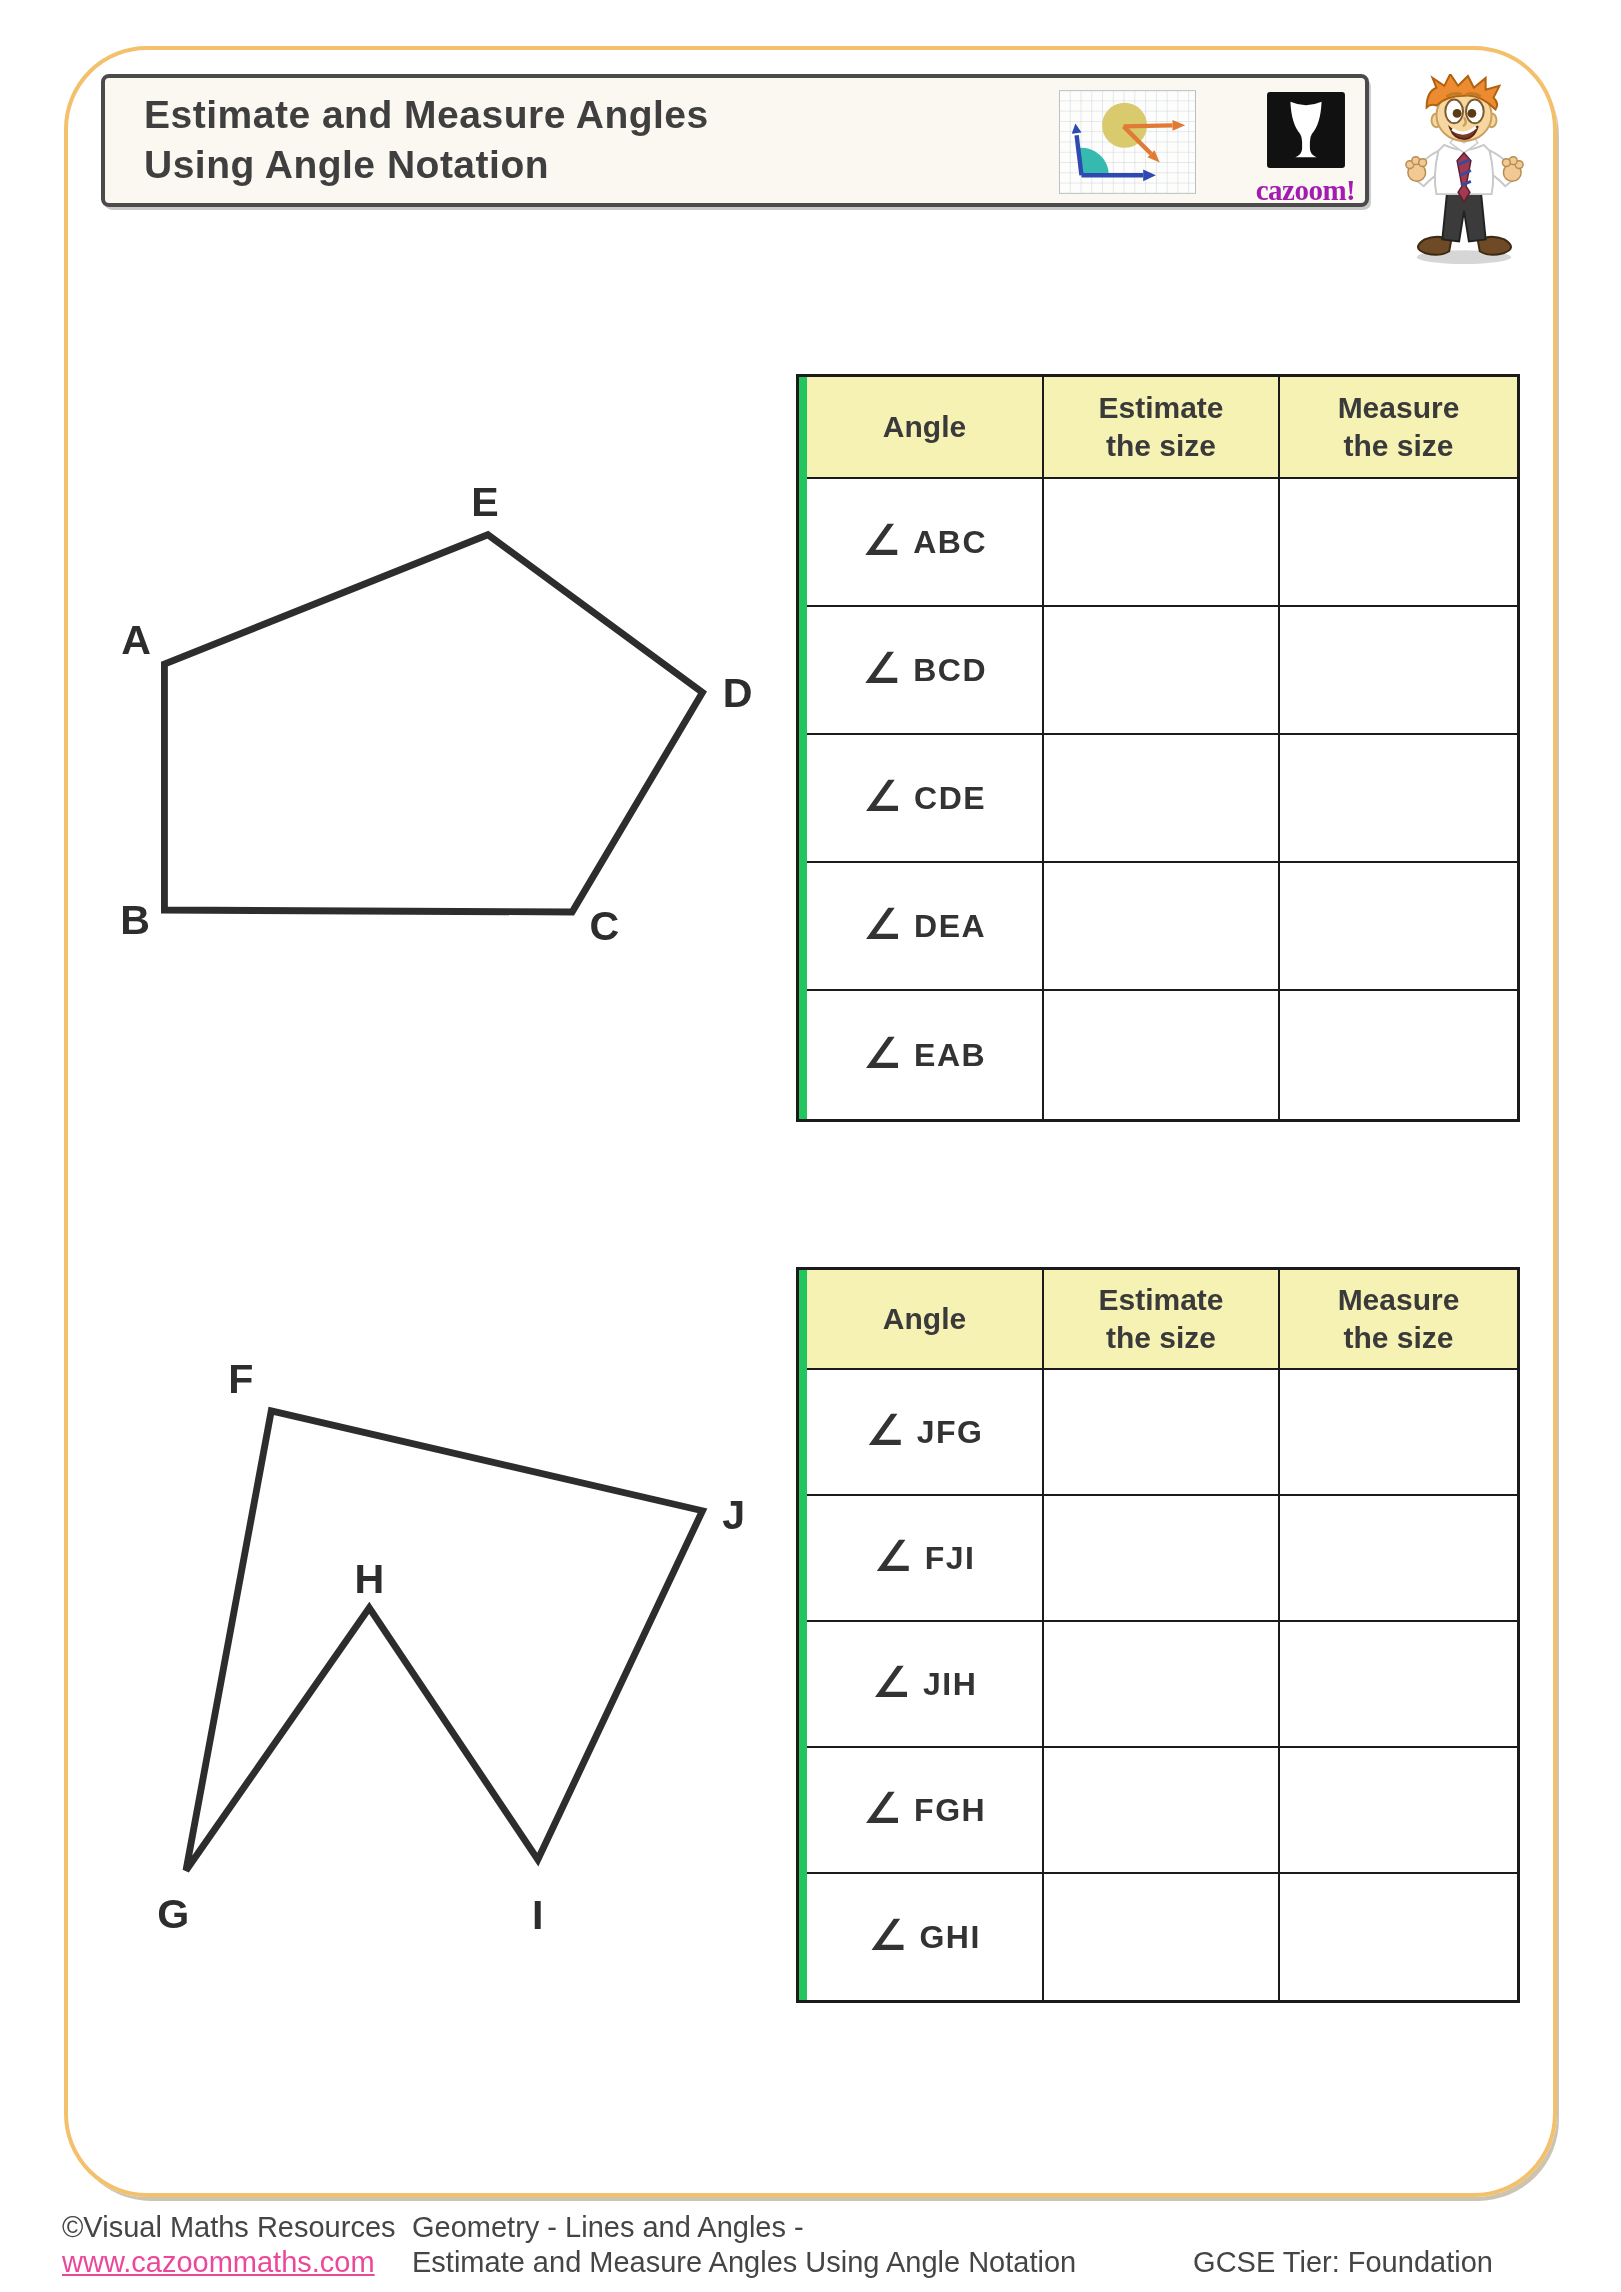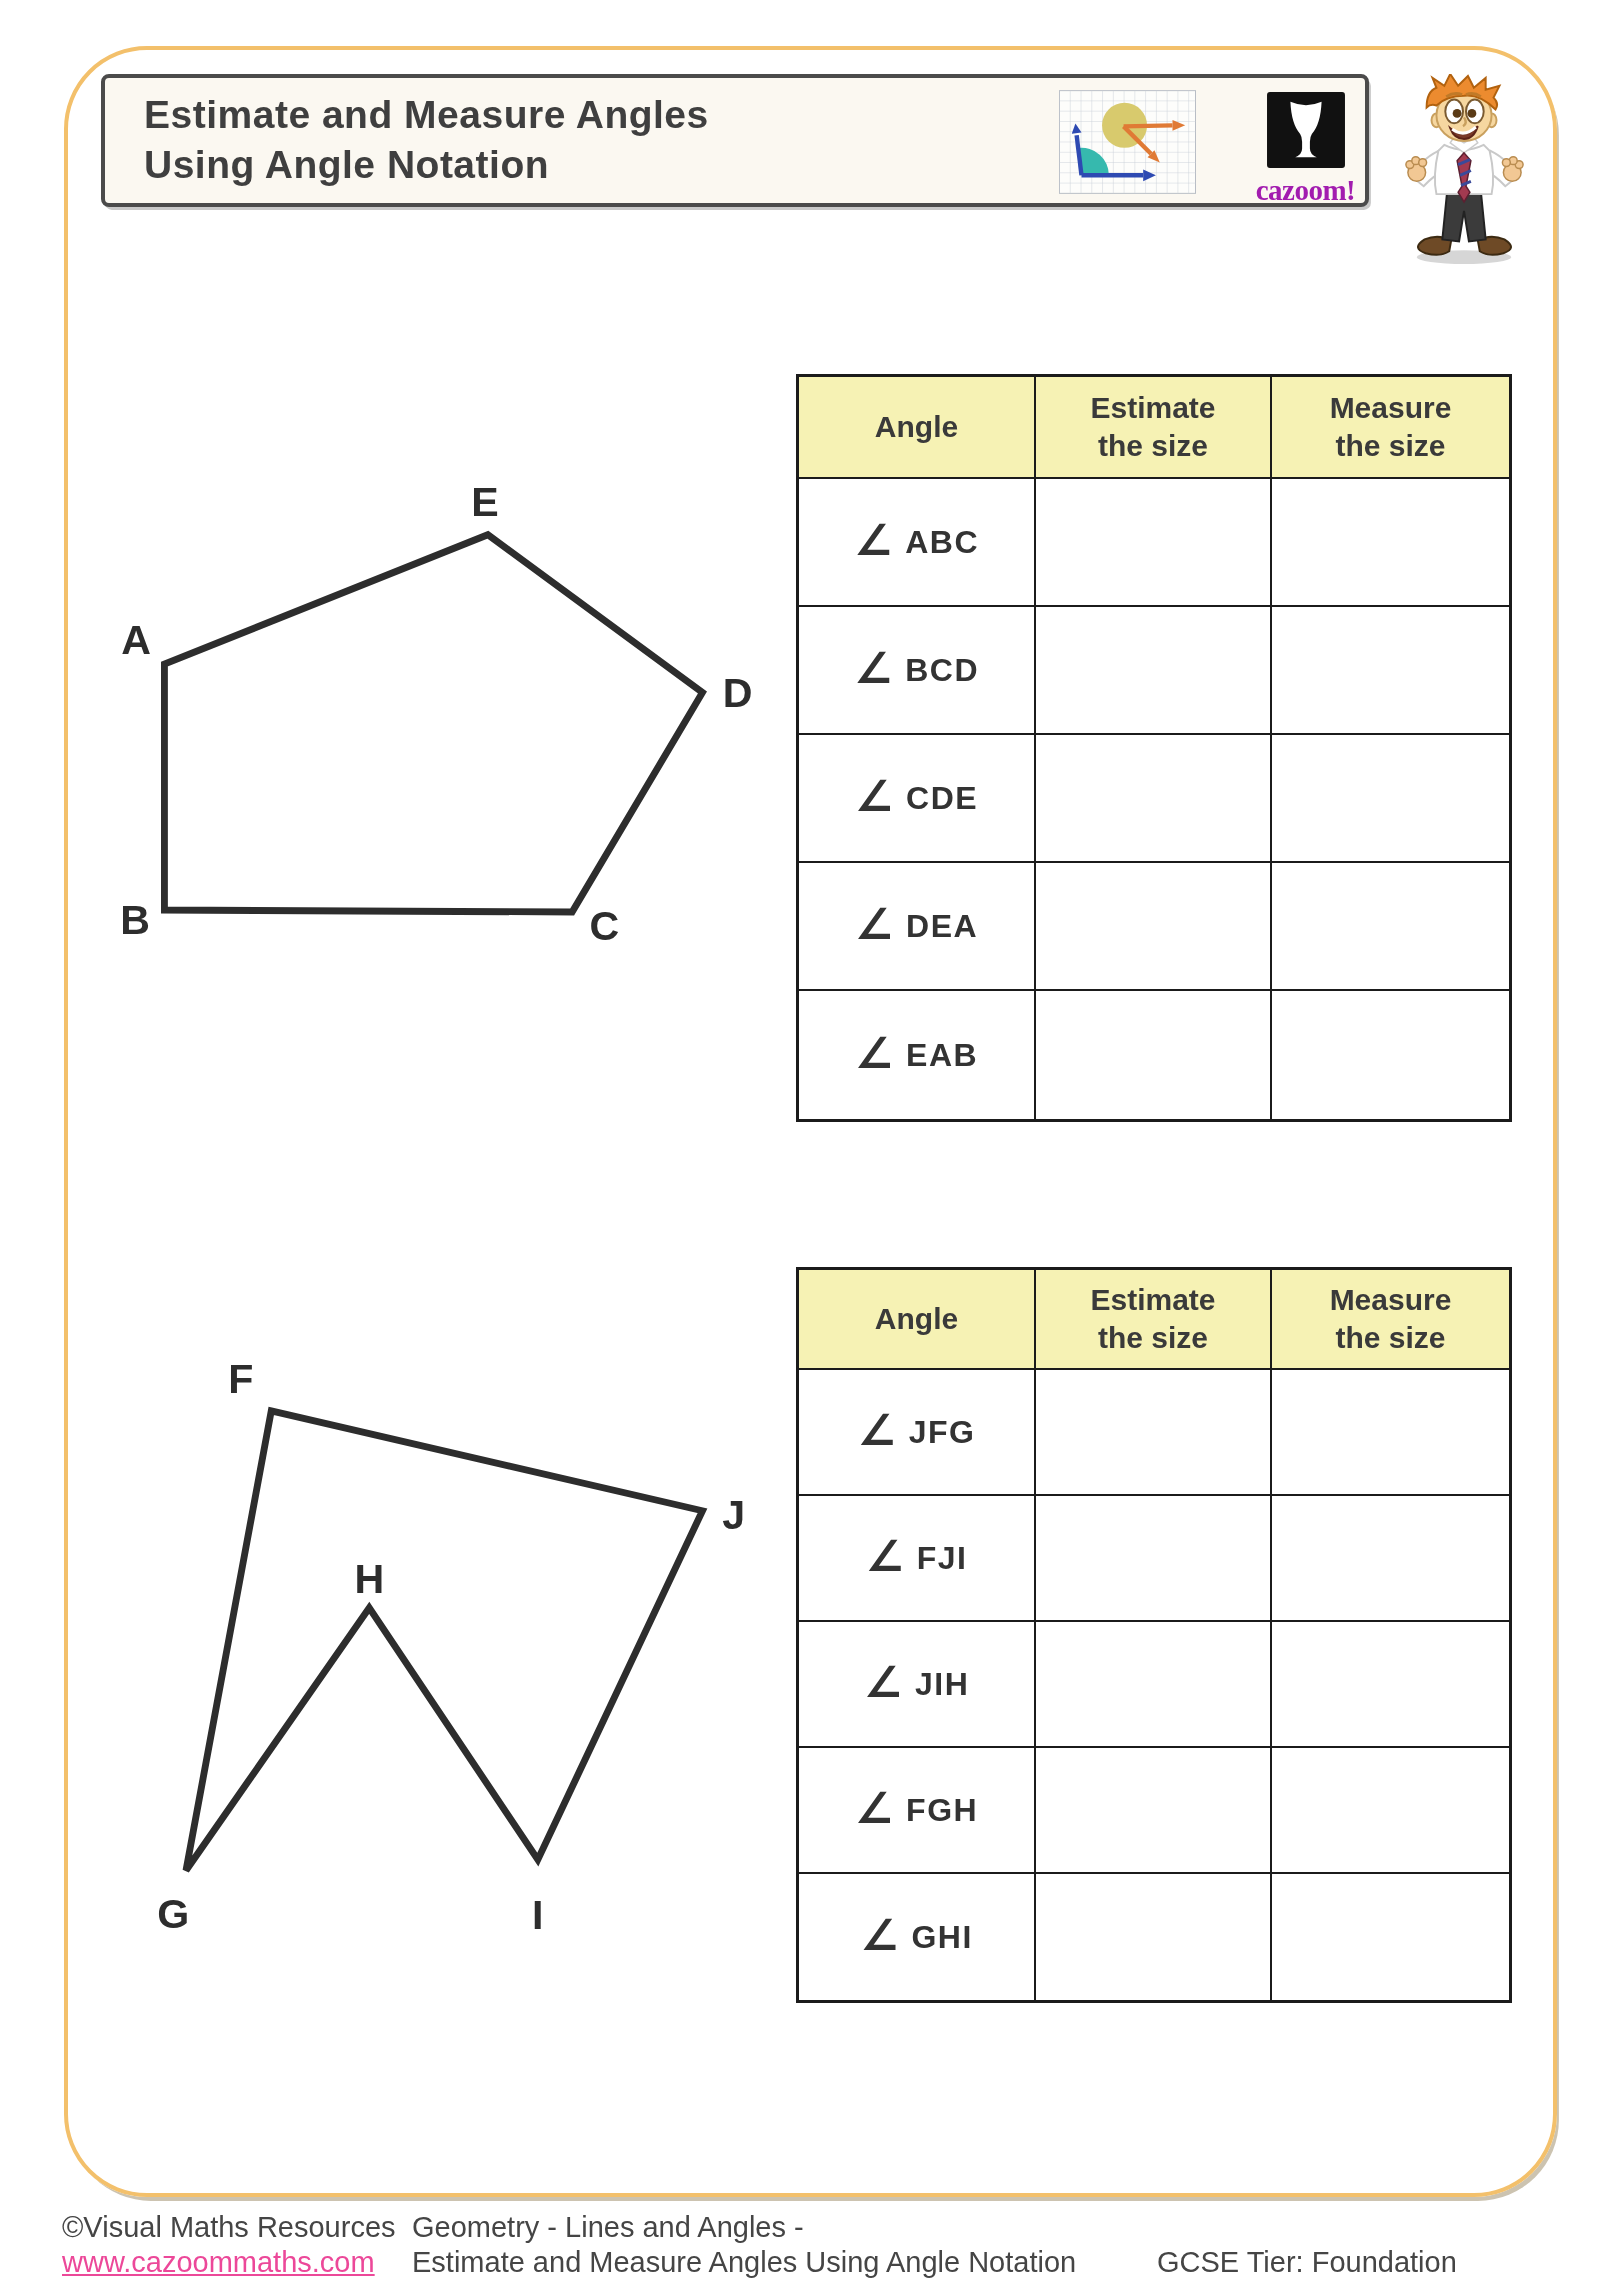--- a/index.html
+++ b/index.html
@@ -19,38 +19,38 @@
   .brand{position:absolute;left:1137px;top:13.7px;width:127px;text-align:center;}
   .brand-text{font-family:"Liberation Serif",serif;font-weight:bold;font-size:29px;
               color:#a21caf;margin-top:2px;letter-spacing:-0.5px;}
   .mascot{position:absolute;left:1402px;top:74px;}
   
   .shape{position:absolute;}
   .vlabel{font:700 42px "Liberation Sans",sans-serif;fill:#2d2d2d;
           text-anchor:middle;dominant-baseline:central;}
   
   .wtable{position:absolute;display:grid;border:3.9px solid #1b1b1b;background:#22c55e;
-          grid-template-columns:237px 236px 237px;}
+          grid-template-columns:237px 236px 237px;padding-left:8px;}
   .th{background:#f6f2b4;border-right:2.9px solid #1b1b1b;border-bottom:2.9px solid #1b1b1b;
       display:flex;align-items:center;justify-content:center;text-align:center;
       font-weight:bold;font-size:30px;line-height:38px;color:#3a3a3a;white-space:pre-line;}
   .td{border-right:2.9px solid #1b1b1b;border-bottom:2.9px solid #1b1b1b;background:#fff;
       display:flex;align-items:baseline;justify-content:center;}
   .td.angle{align-items:center;gap:12.7px;}
   .lastcol{border-right:none;}
   .lastrow{border-bottom:none;}
   .asym{font-family:"DejaVu Sans",sans-serif;font-weight:700;font-size:43px;
         color:#333;line-height:1;transform:translateY(-2px);}
   .alet{font-weight:700;font-size:32px;color:#333;letter-spacing:1.5px;}
   
   .footer{position:absolute;left:0;top:0;width:1621px;font-size:29px;color:#454545;}
   .f-left{position:absolute;left:62px;top:2210px;line-height:35px;}
   .f-link{color:#ec4899;text-decoration:underline;cursor:pointer;}
   .f-center{position:absolute;left:412px;top:2210px;width:814px;text-align:left;line-height:35px;}
-  .f-right{position:absolute;left:1157px;top:2246px;width:372px;text-align:left;}
+  .f-right{position:absolute;left:1157px;top:2246px;width:372px;text-align:center;}
 </style>
 </head>
 <body>
 
 <div class="page">
 
   <div class="frame"></div>
 
   <div class="header-box">
     <div class="title">

